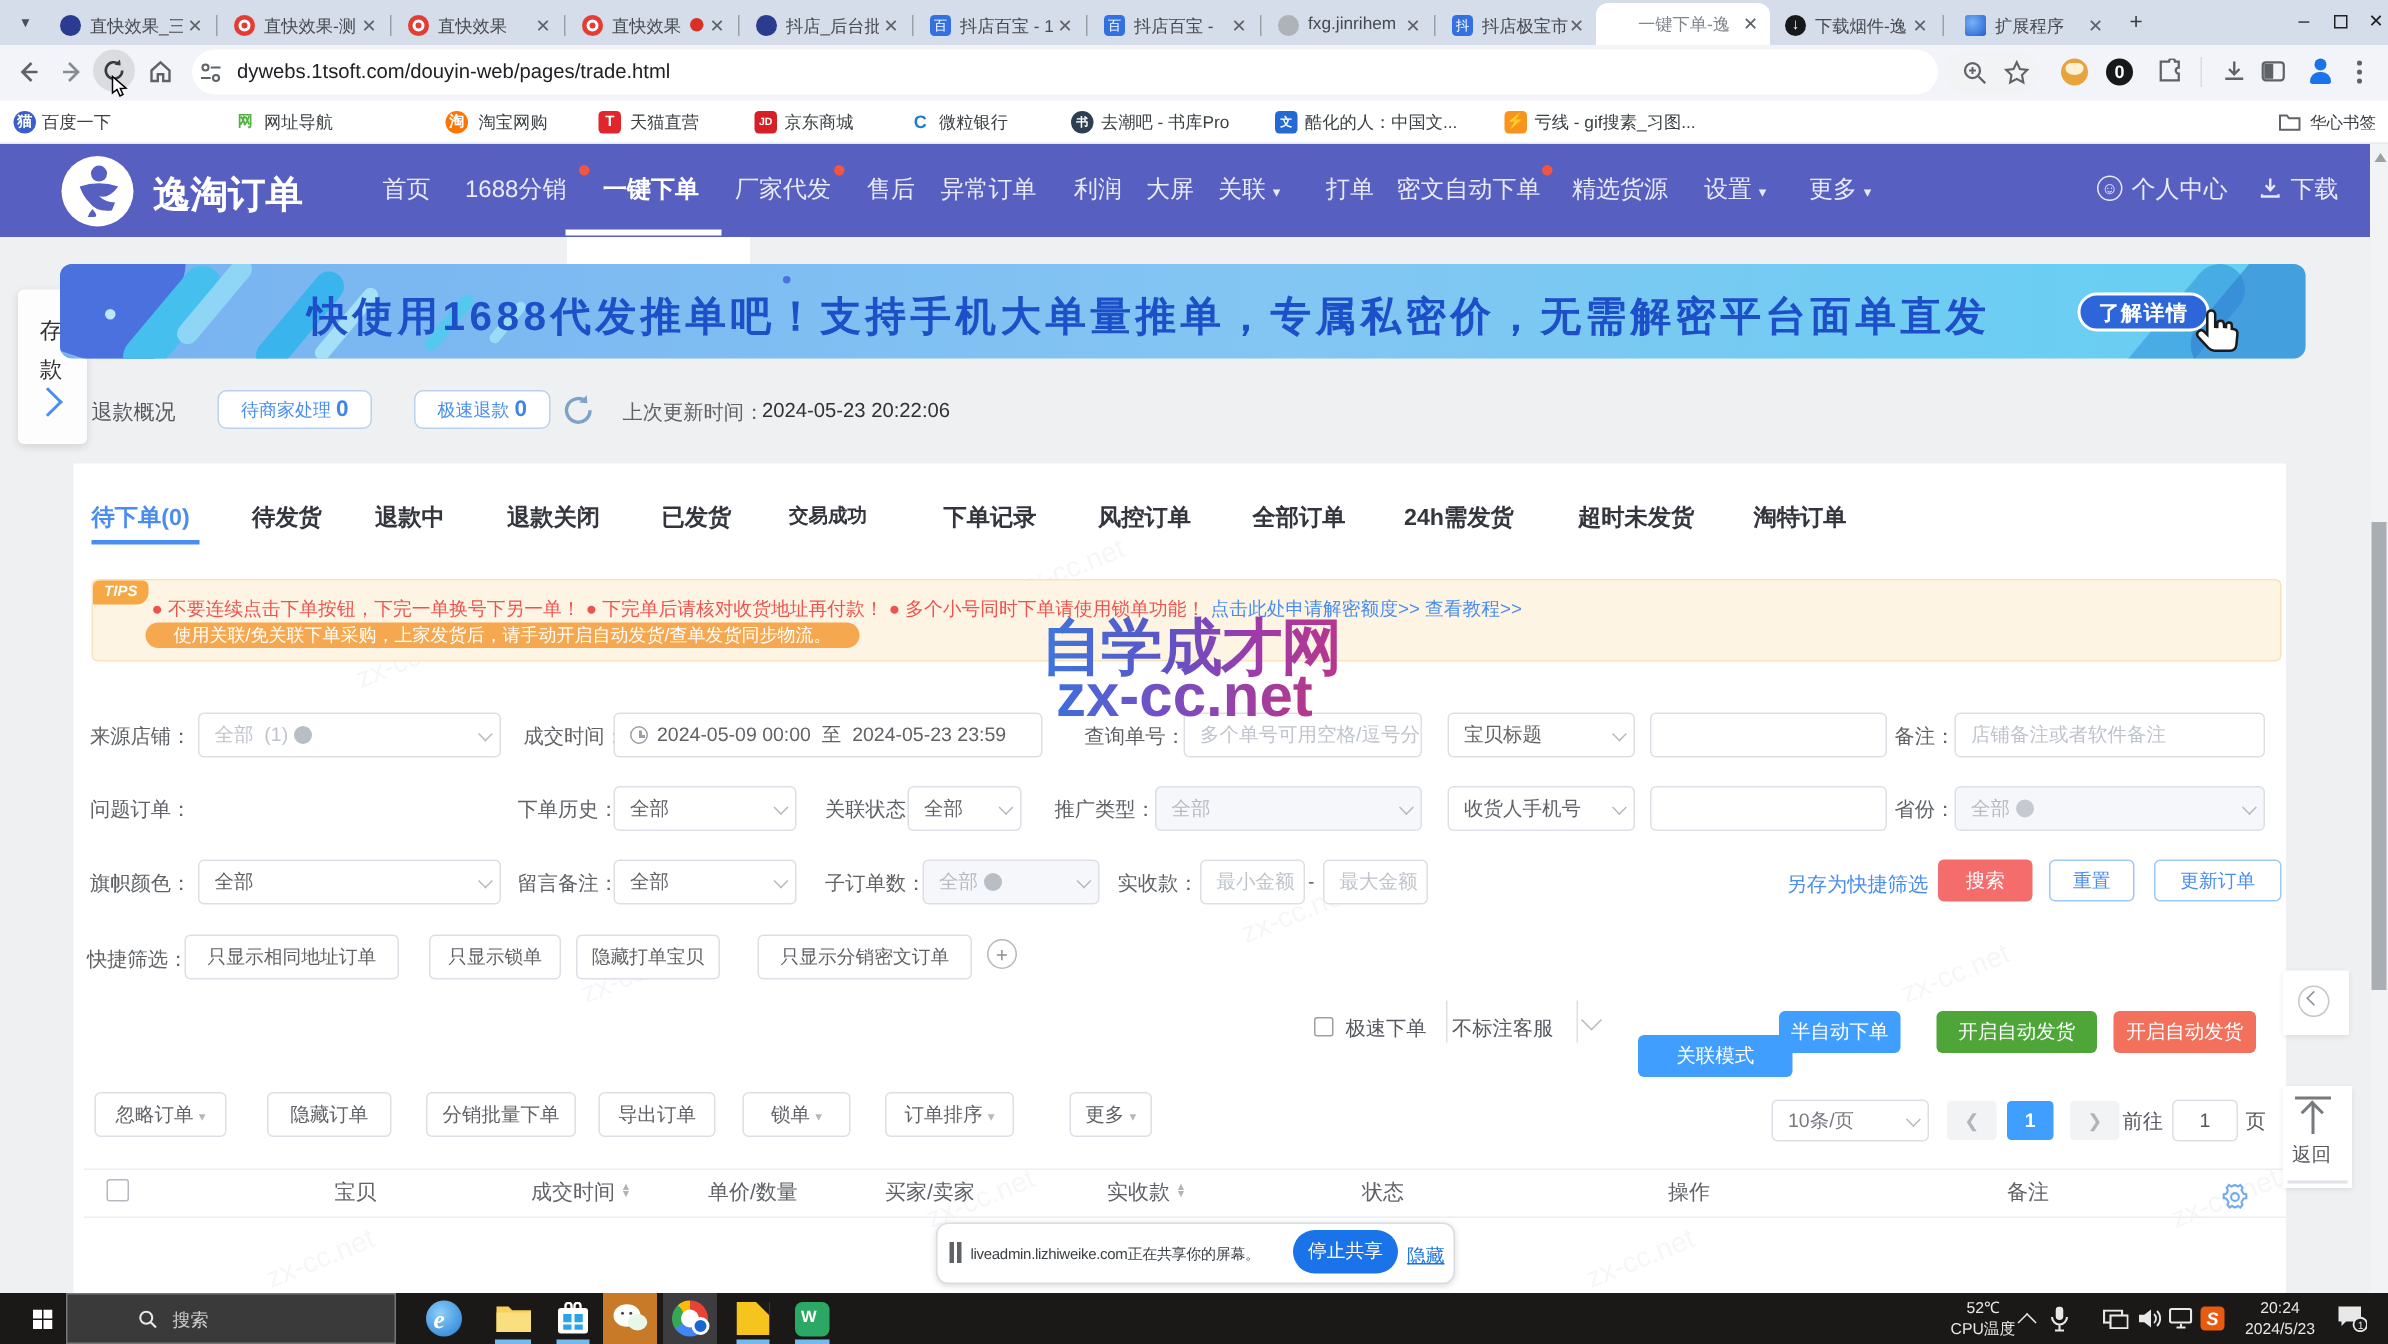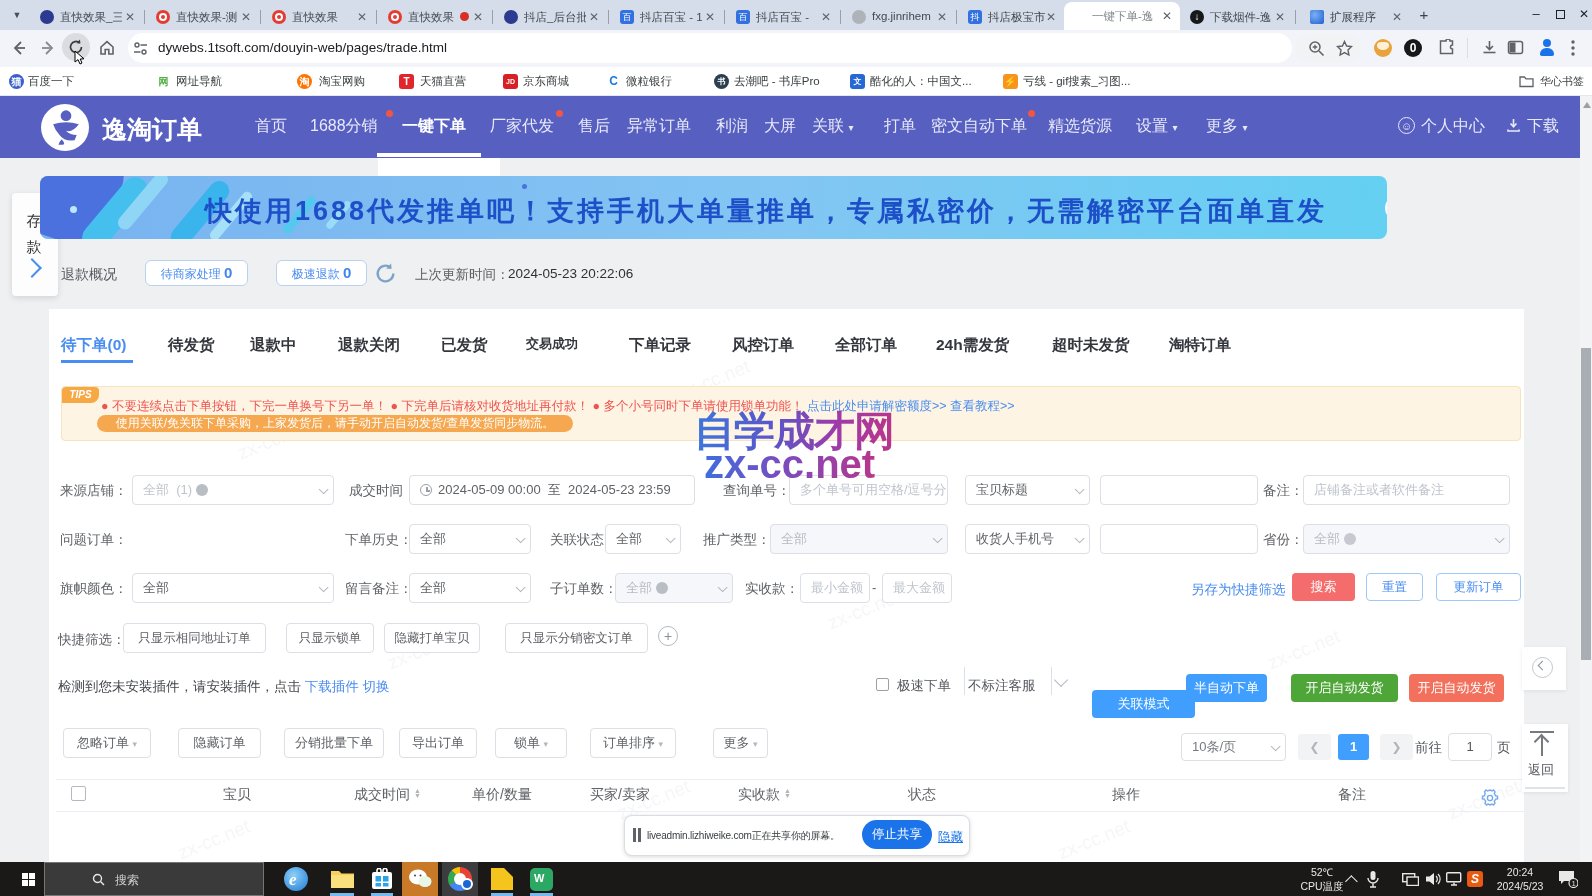--- a/index.html
+++ b/index.html
@@ -18,21 +18,21 @@
 .bm{position:absolute;top:7px;height:16px;font-size:11.5px;color:#3c4043;white-space:nowrap;}
 .bmic{position:absolute;top:7px;width:15px;height:15px;border-radius:3px;color:#fff;font-size:10px;line-height:15px;text-align:center;font-weight:bold;}
 
 #navbar{position:absolute;left:0;top:96px;width:1580px;height:62px;background:#575fc1;}
 .nav{position:absolute;top:20px;font-size:16px;color:#e8eaf8;white-space:nowrap;}
 .reddot{position:absolute;width:7px;height:7px;border-radius:50%;background:#f25643;}
 
 #page{position:absolute;left:0;top:158px;width:1580px;height:704px;background:#eef0f1;}
 #card{position:absolute;left:56px;top:151px;width:1468px;height:553px;background:#fff;}
 
-#banner{position:absolute;left:40px;top:18px;width:1347px;height:63px;border-radius:8px;overflow:hidden;background:linear-gradient(95deg,#78b2f0 0%,#83c6f3 55%,#64d0f2 100%);}
+#banner{position:absolute;left:40px;top:18px;width:1497px;height:63px;border-radius:8px;overflow:hidden;background:linear-gradient(95deg,#78b2f0 0%,#83c6f3 55%,#64d0f2 100%);}
 #bannertxt{position:absolute;top:17px;width:1180px;font-size:27px;font-weight:bold;color:#1d50c8;letter-spacing:3px;white-space:nowrap;}
 #learnmore{position:absolute;left:1345px;top:19px;width:88px;height:26px;background:#2c66d9;border:2px solid #fff;border-radius:14px;color:#fff;font-size:14px;font-weight:bold;text-align:center;line-height:22px;letter-spacing:1px;}
 
 .pill{position:absolute;height:26px;border:1px solid #bad2ee;border-radius:6px;color:#4a8df0;font-size:12px;text-align:center;line-height:24px;background:#fff;}
 
 .sel{position:absolute;height:30px;background:#fff;border:1px solid #dcdfe6;border-radius:4px;font-size:13px;color:#606266;line-height:28px;padding-left:10px;white-space:nowrap;overflow:hidden;}
 .sel.dis{background:#f5f7fa;color:#b6bac2;}
 .sel .arr{position:absolute;right:8px;top:12px;width:7px;height:7px;border-right:1.5px solid #b4b9c0;border-bottom:1.5px solid #b4b9c0;transform:rotate(45deg) translateY(-3px);}
 .ph{color:#bfc4cc;}
 .lbl{position:absolute;font-size:13.5px;color:#5f6266;white-space:nowrap;}
@@ -352,21 +352,20 @@
  <div class="obtn" style="left:1310px;top:264px;width:57px;height:28px;line-height:26px;color:#4a8df0;border-color:#9ec9f7;">重置</div>
  <div class="obtn" style="left:1380px;top:264px;width:85px;height:28px;line-height:26px;color:#4a8df0;border-color:#9ec9f7;">更新订单</div>
 
  <div class="lbl" style="left:2px;top:322px;">快捷筛选：</div>
  <div class="obtn" style="left:67px;top:314px;width:143px;">只显示相同地址订单</div>
  <div class="obtn" style="left:230px;top:314px;width:88px;">只显示锁单</div>
  <div class="obtn" style="left:328px;top:314px;width:96px;">隐藏打单宝贝</div>
  <div class="obtn" style="left:449px;top:314px;width:143px;">只显示分销密文订单</div>
  <div class="abs" style="left:602px;top:317px;width:20px;height:20px;border:1px solid #b4b9c0;border-radius:50%;color:#8a9097;font-size:14px;line-height:19px;text-align:center;">+</div>
 
- <div class="abs" style="left:2px;top:369px;font-size:13.5px;color:#43464c;">检测到您未安装插件，请安装插件，点击 <span class="blue">下载插件 切换</span></div>
  <div class="abs" style="left:820px;top:369px;width:13px;height:13px;border:1px solid #9aa0a6;border-radius:2px;background:#fff;"></div>
  <div class="abs" style="left:841px;top:368px;font-size:13.5px;color:#55585e;">极速下单</div>
  <div class="abs" style="left:908px;top:358px;width:1px;height:28px;background:#dcdfe6;"></div>
  <div class="abs" style="left:912px;top:368px;font-size:13.5px;color:#55585e;">不标注客服</div>
  <div class="abs" style="left:995px;top:358px;width:1px;height:28px;background:#dcdfe6;"></div>
  <div class="abs" style="left:1000px;top:366px;width:10px;height:10px;border-right:1.5px solid #b4b9c0;border-bottom:1.5px solid #b4b9c0;transform:rotate(45deg);"></div>
  <div class="cbtn" style="left:1036px;top:381px;width:103px;background:#409eff;">关联模式</div>
  <div class="cbtn" style="left:1130px;top:365px;width:81px;background:#409eff;">半自动下单</div>
  <div class="cbtn" style="left:1235px;top:365px;width:107px;background:#4fa638;">开启自动发货</div>
  <div class="cbtn" style="left:1353px;top:365px;width:95px;background:#f2705c;">开启自动发货</div>

